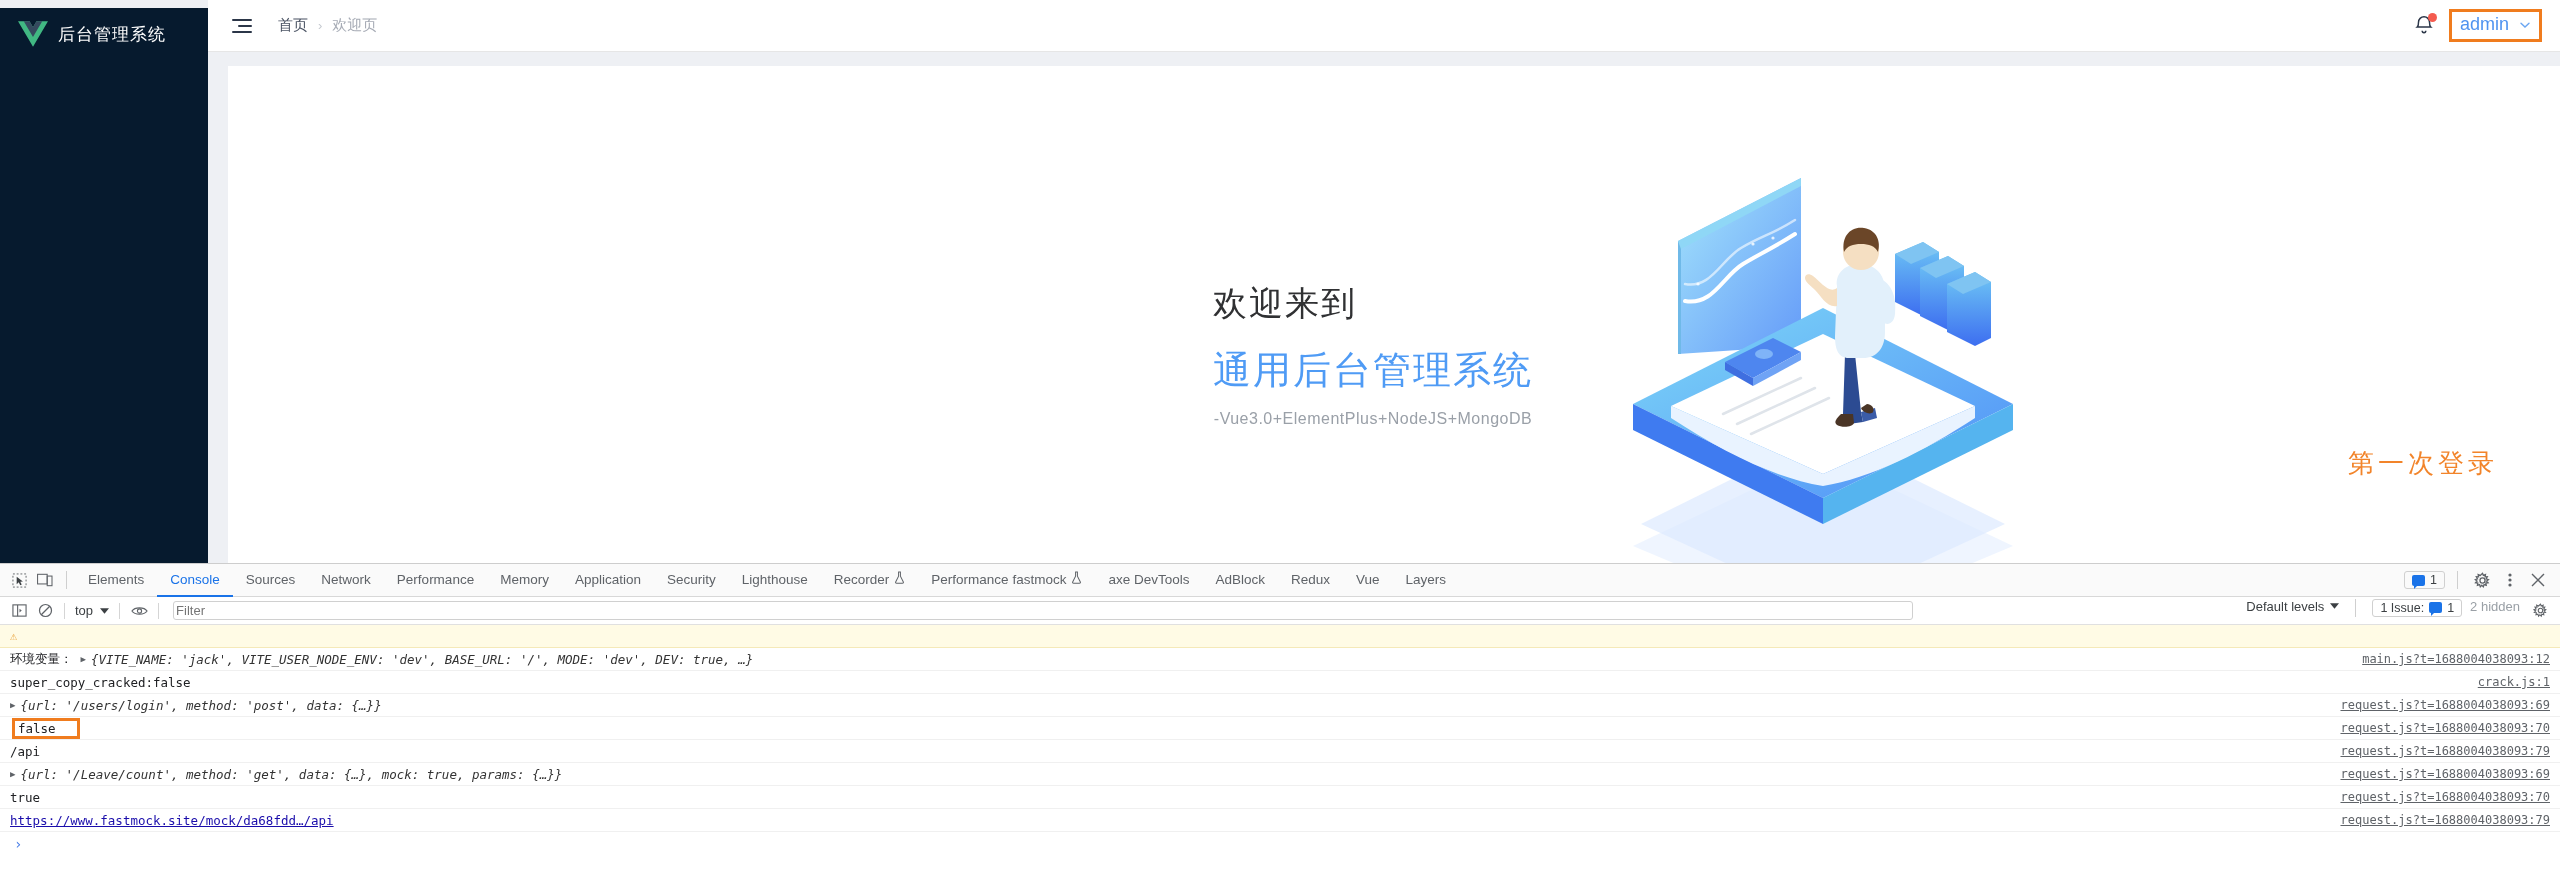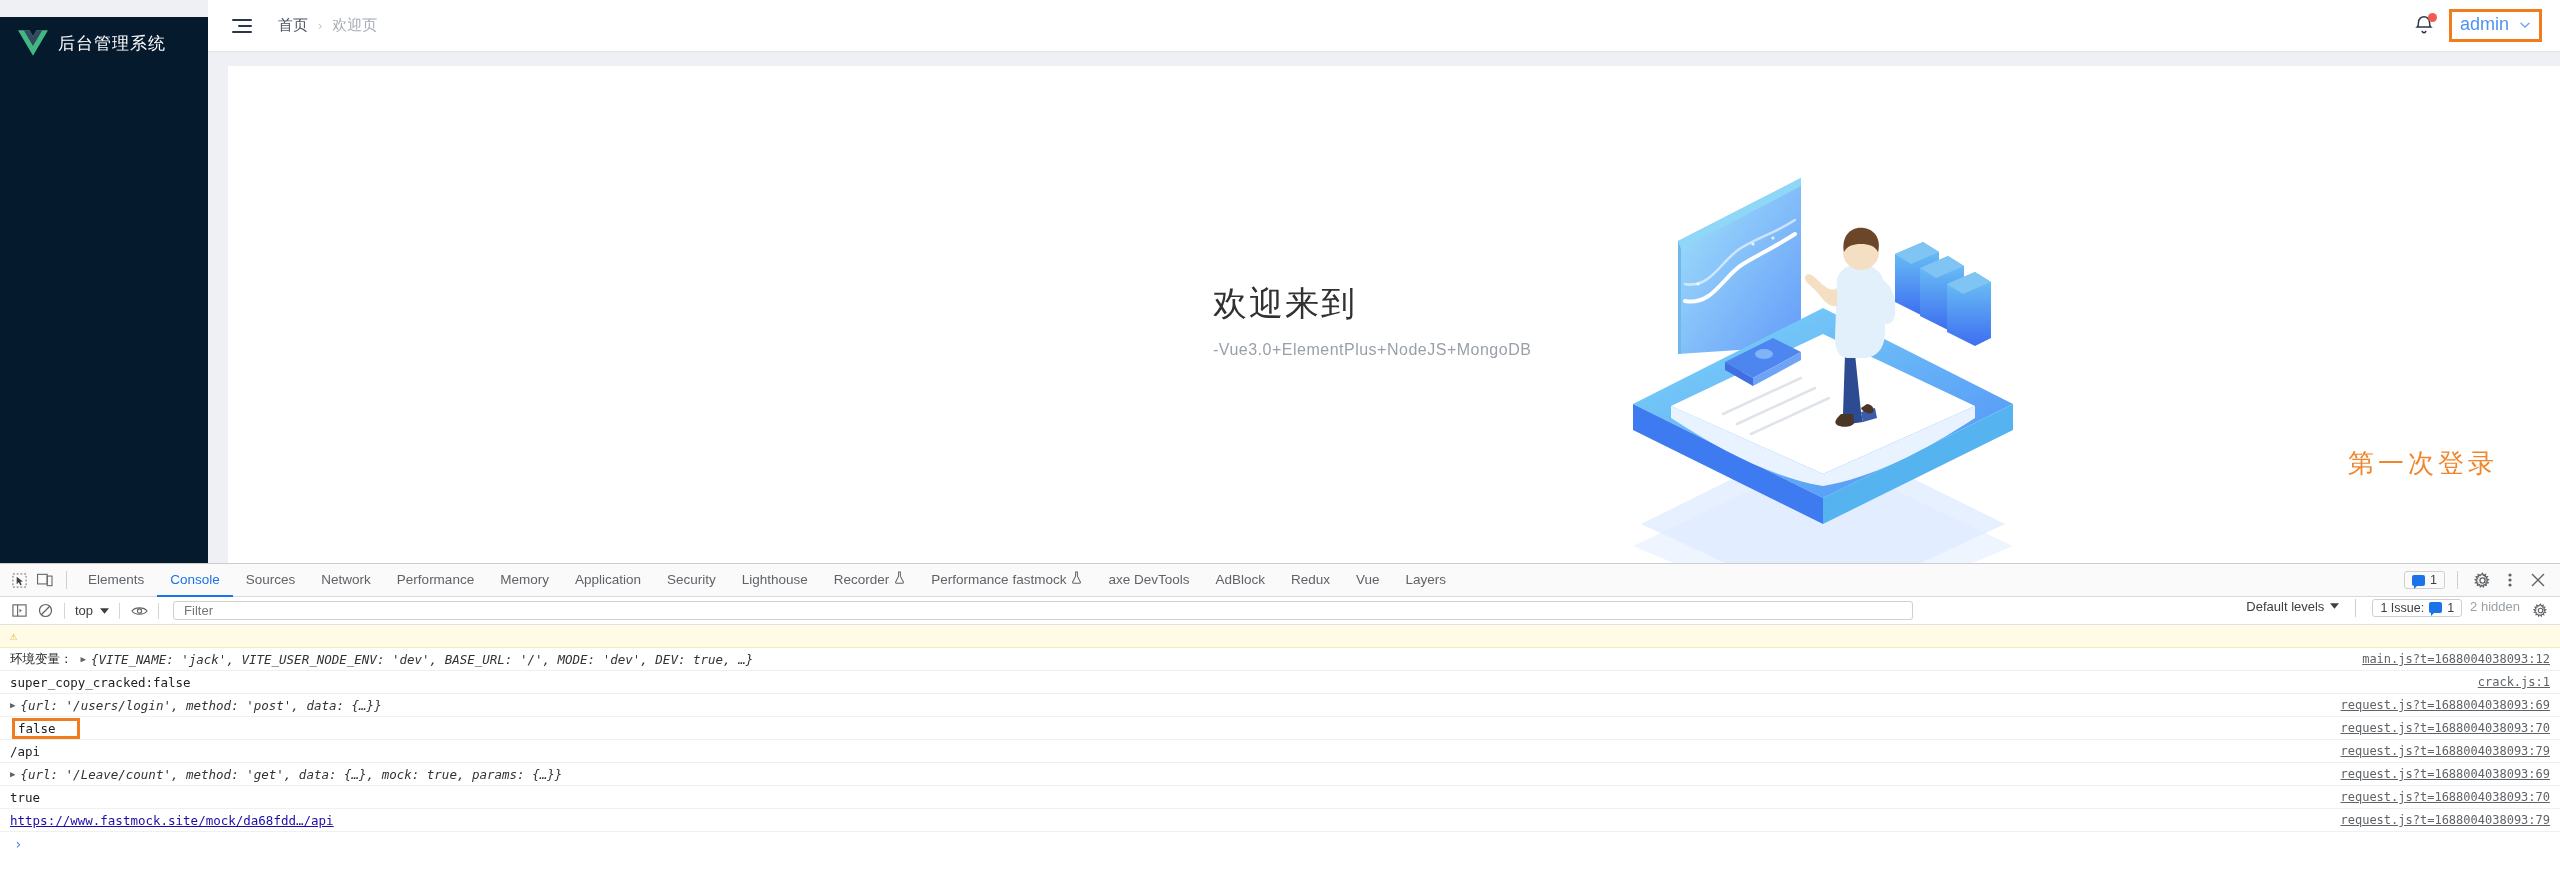--- a/index.html
+++ b/index.html
@@ -7,21 +7,21 @@
   body {
     font-family:"Liberation Sans", sans-serif;
     background:#ffffff;
     -webkit-font-smoothing:antialiased;
   }
 
   
   #app { position:absolute; left:0; top:0; width:2560px; height:563px; background:#eef0f4; }
 
   .sidebar {
-    position:absolute; left:0; top:17px; width:208px; height:563px;
+    position:absolute; left:0; top:8px; width:208px; height:563px;
     background:#061a2e;
   }
   .logo-row {
     display:flex; align-items:center; height:52px; padding-left:18px; gap:10px;
   }
   .vue-logo { width:30px; height:26px; flex:0 0 auto; }
   .logo-text { color:#ffffff; font-size:17px; letter-spacing:1px; white-space:nowrap; }
 
   .header {
     position:absolute; left:208px; top:0; width:2352px; height:52px;
@@ -100,21 +100,21 @@
   .dt-filterbar {
     height:28px; display:flex; align-items:center; gap:0;
     border-bottom:1px solid #e0e0e0; background:#ffffff; padding-left:6px;
   }
   .fb-ico { width:26px; height:22px; display:flex; align-items:center; justify-content:center; cursor:pointer; }
   .fb-sep { width:1px; height:16px; background:#d5d5d5; margin:0 6px; }
   .ctx-sel { display:flex; align-items:center; gap:7px; font-size:13px; color:#3c4043; cursor:pointer; padding:0 4px; }
   .filter-input {
     flex:0 0 auto; width:1740px; height:19px; margin-left:8px;
     border:1px solid #d0d0d0; border-radius:3px; background:#fff;
-    font-size:13px; color:#8a8a8a; padding:0 10px; outline:none;
+    font-size:13px; color:#8a8a8a; padding:0 2px; outline:none;
     font-family:"Liberation Sans", sans-serif;
   }
   .fb-right { margin-left:auto; display:flex; align-items:flex-start; gap:8px; padding-right:8px; }
   .lvl-sel { font-size:13px; color:#3c4043; display:flex; align-items:center; gap:6px; cursor:pointer; }
   .hidden-txt { font-size:13px; color:#9aa0a6; }
 
   .console-body { height:270px; overflow:hidden; font-family:"DejaVu Sans Mono", monospace; }
   .c-row {
     position:relative; min-height:23px; display:flex; align-items:center;
     border-bottom:1px solid #f0f0f0; padding-left:10px; font-size:12.5px;
@@ -175,20 +175,21 @@
         </svg>
       </div>
     </div>
   </div>
 
   <div class="page-wrap">
     <div class="card">
 
       <div class="welcome-block">
         <div class="w-line1">欢迎来到</div>
+        <div class="w-line2">通用后台管理系统</div>
         <div class="w-sub">-Vue3.0+ElementPlus+NodeJS+MongoDB</div>
       </div>
 
       <svg class="illus" viewBox="0 0 400 470">
         <defs>
           <linearGradient id="g1" x1="0" y1="0" x2="1" y2="1">
             <stop offset="0" stop-color="#7ed8f7"></stop>
               <stop offset="1" stop-color="#4f8ef7"></stop>
           </linearGradient>
           <linearGradient id="g2" x1="0" y1="0" x2="1" y2="1">

